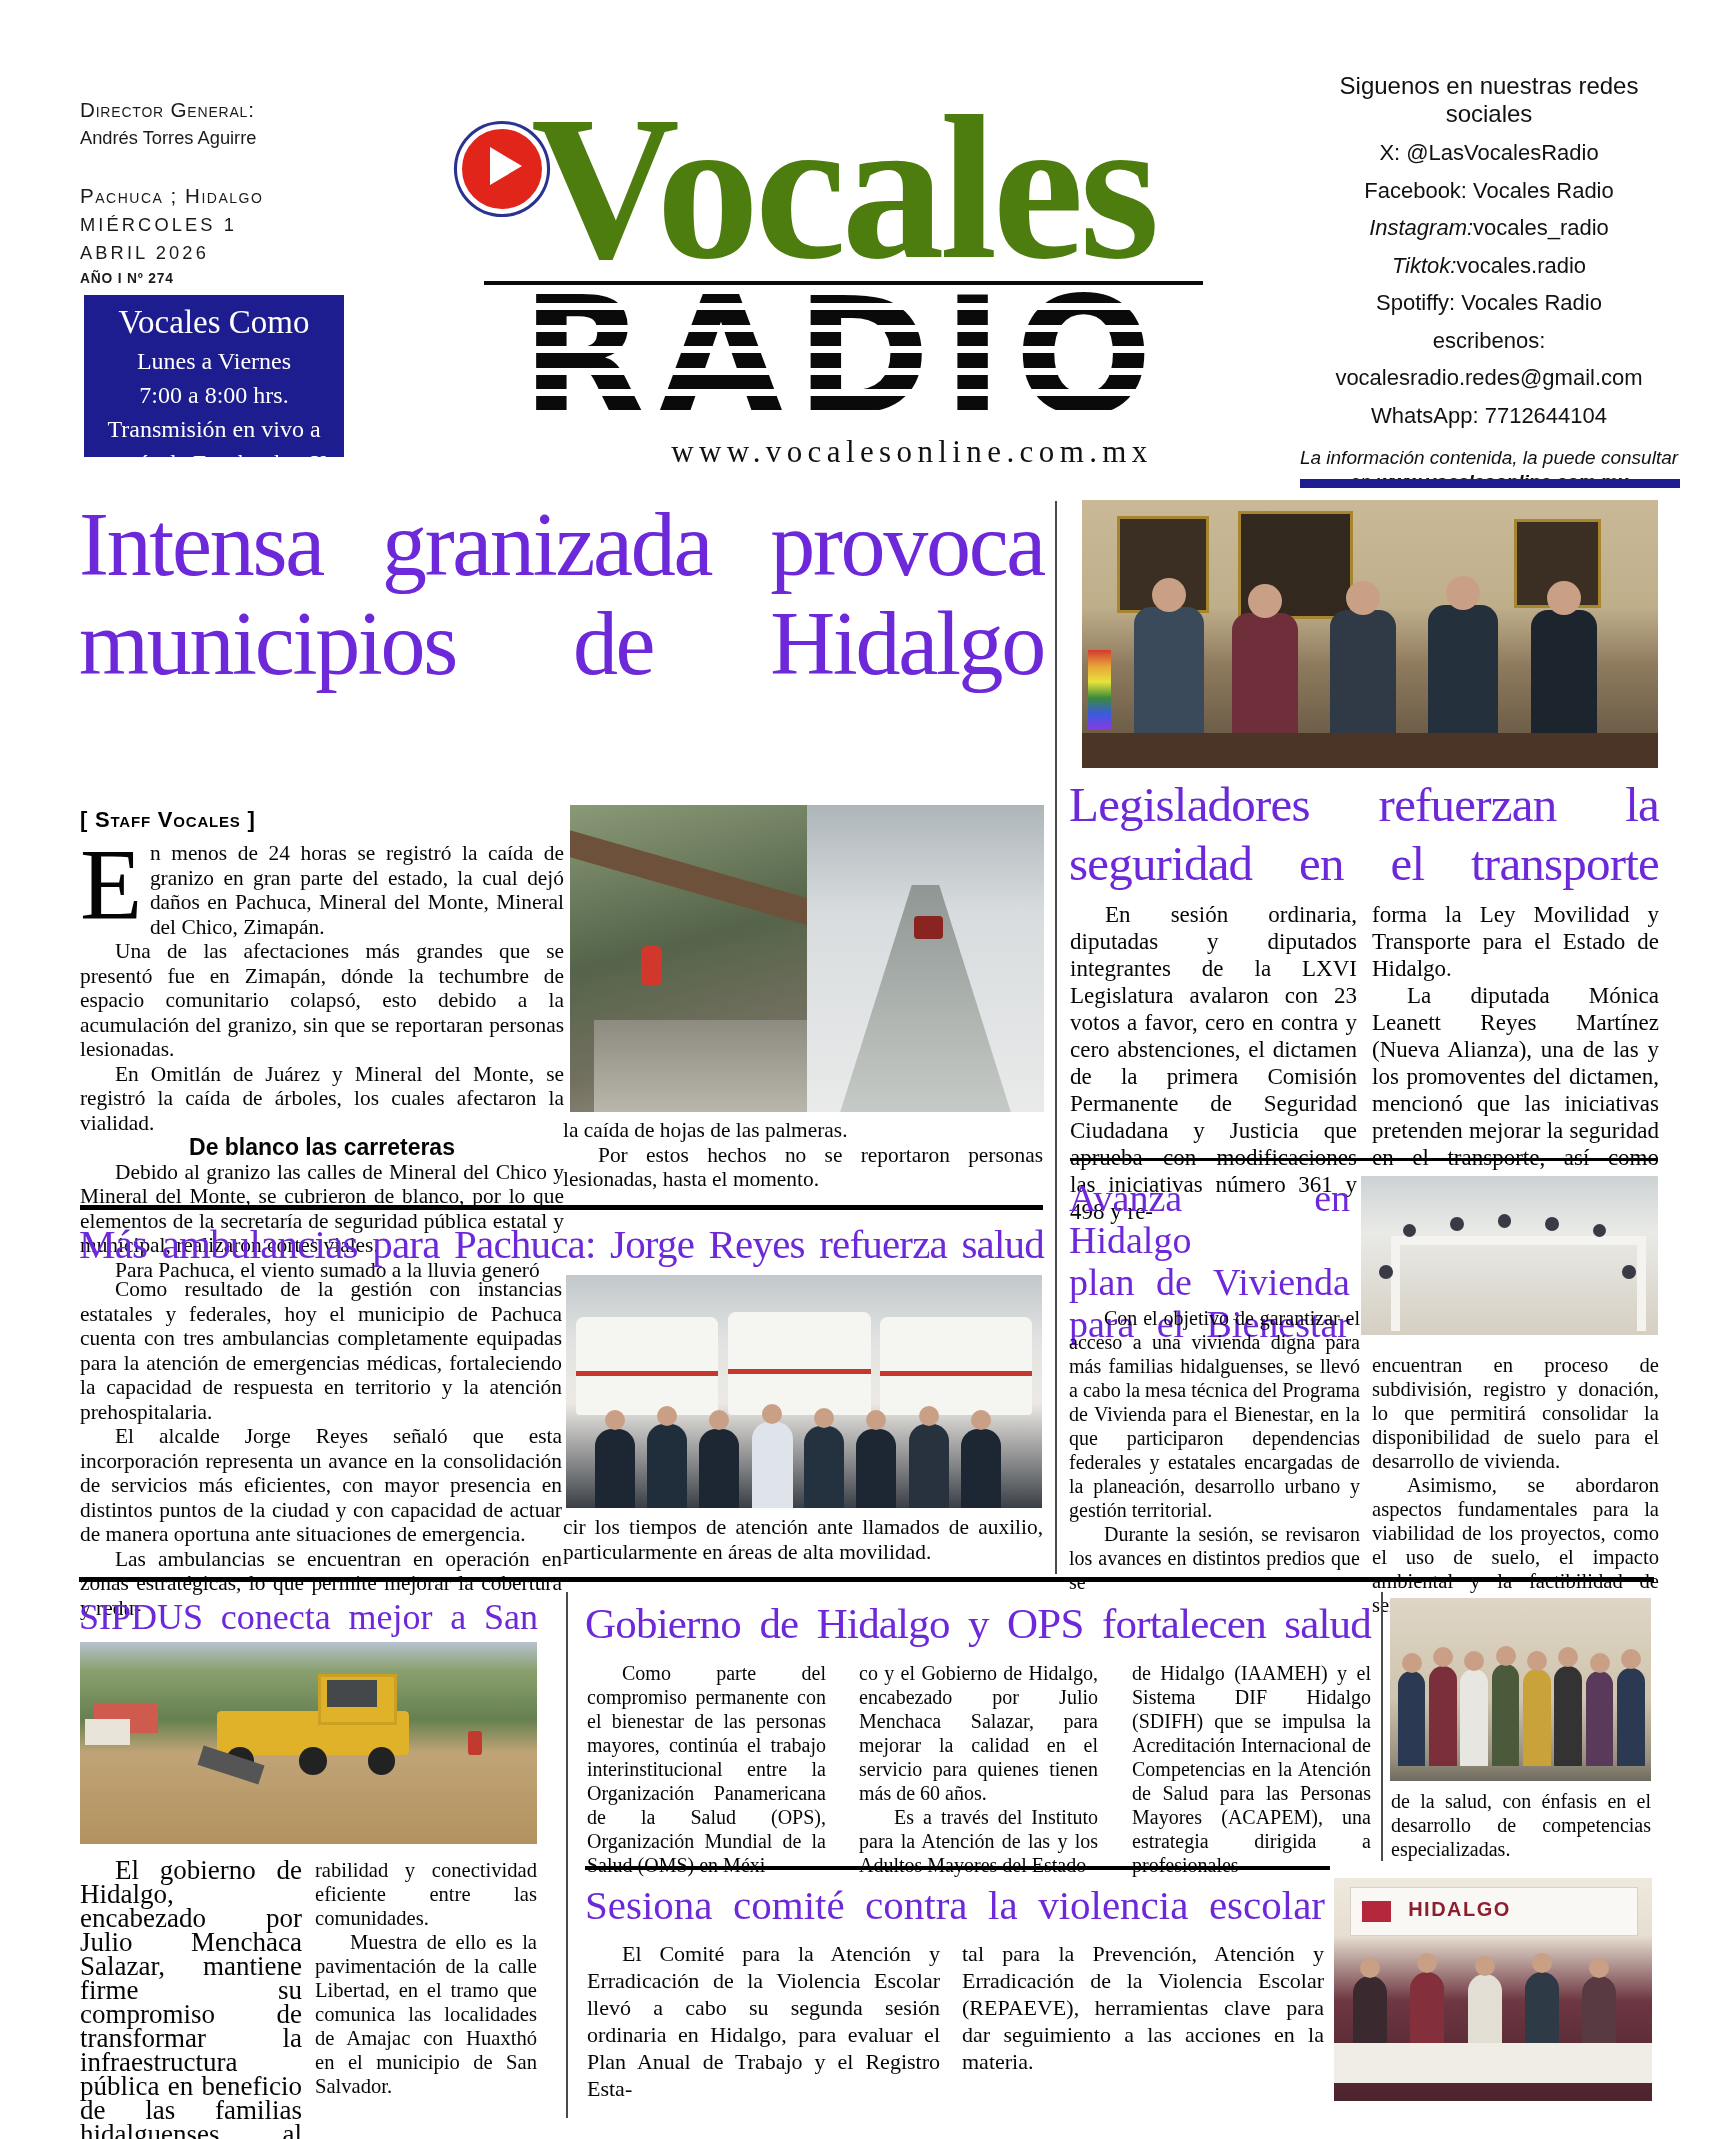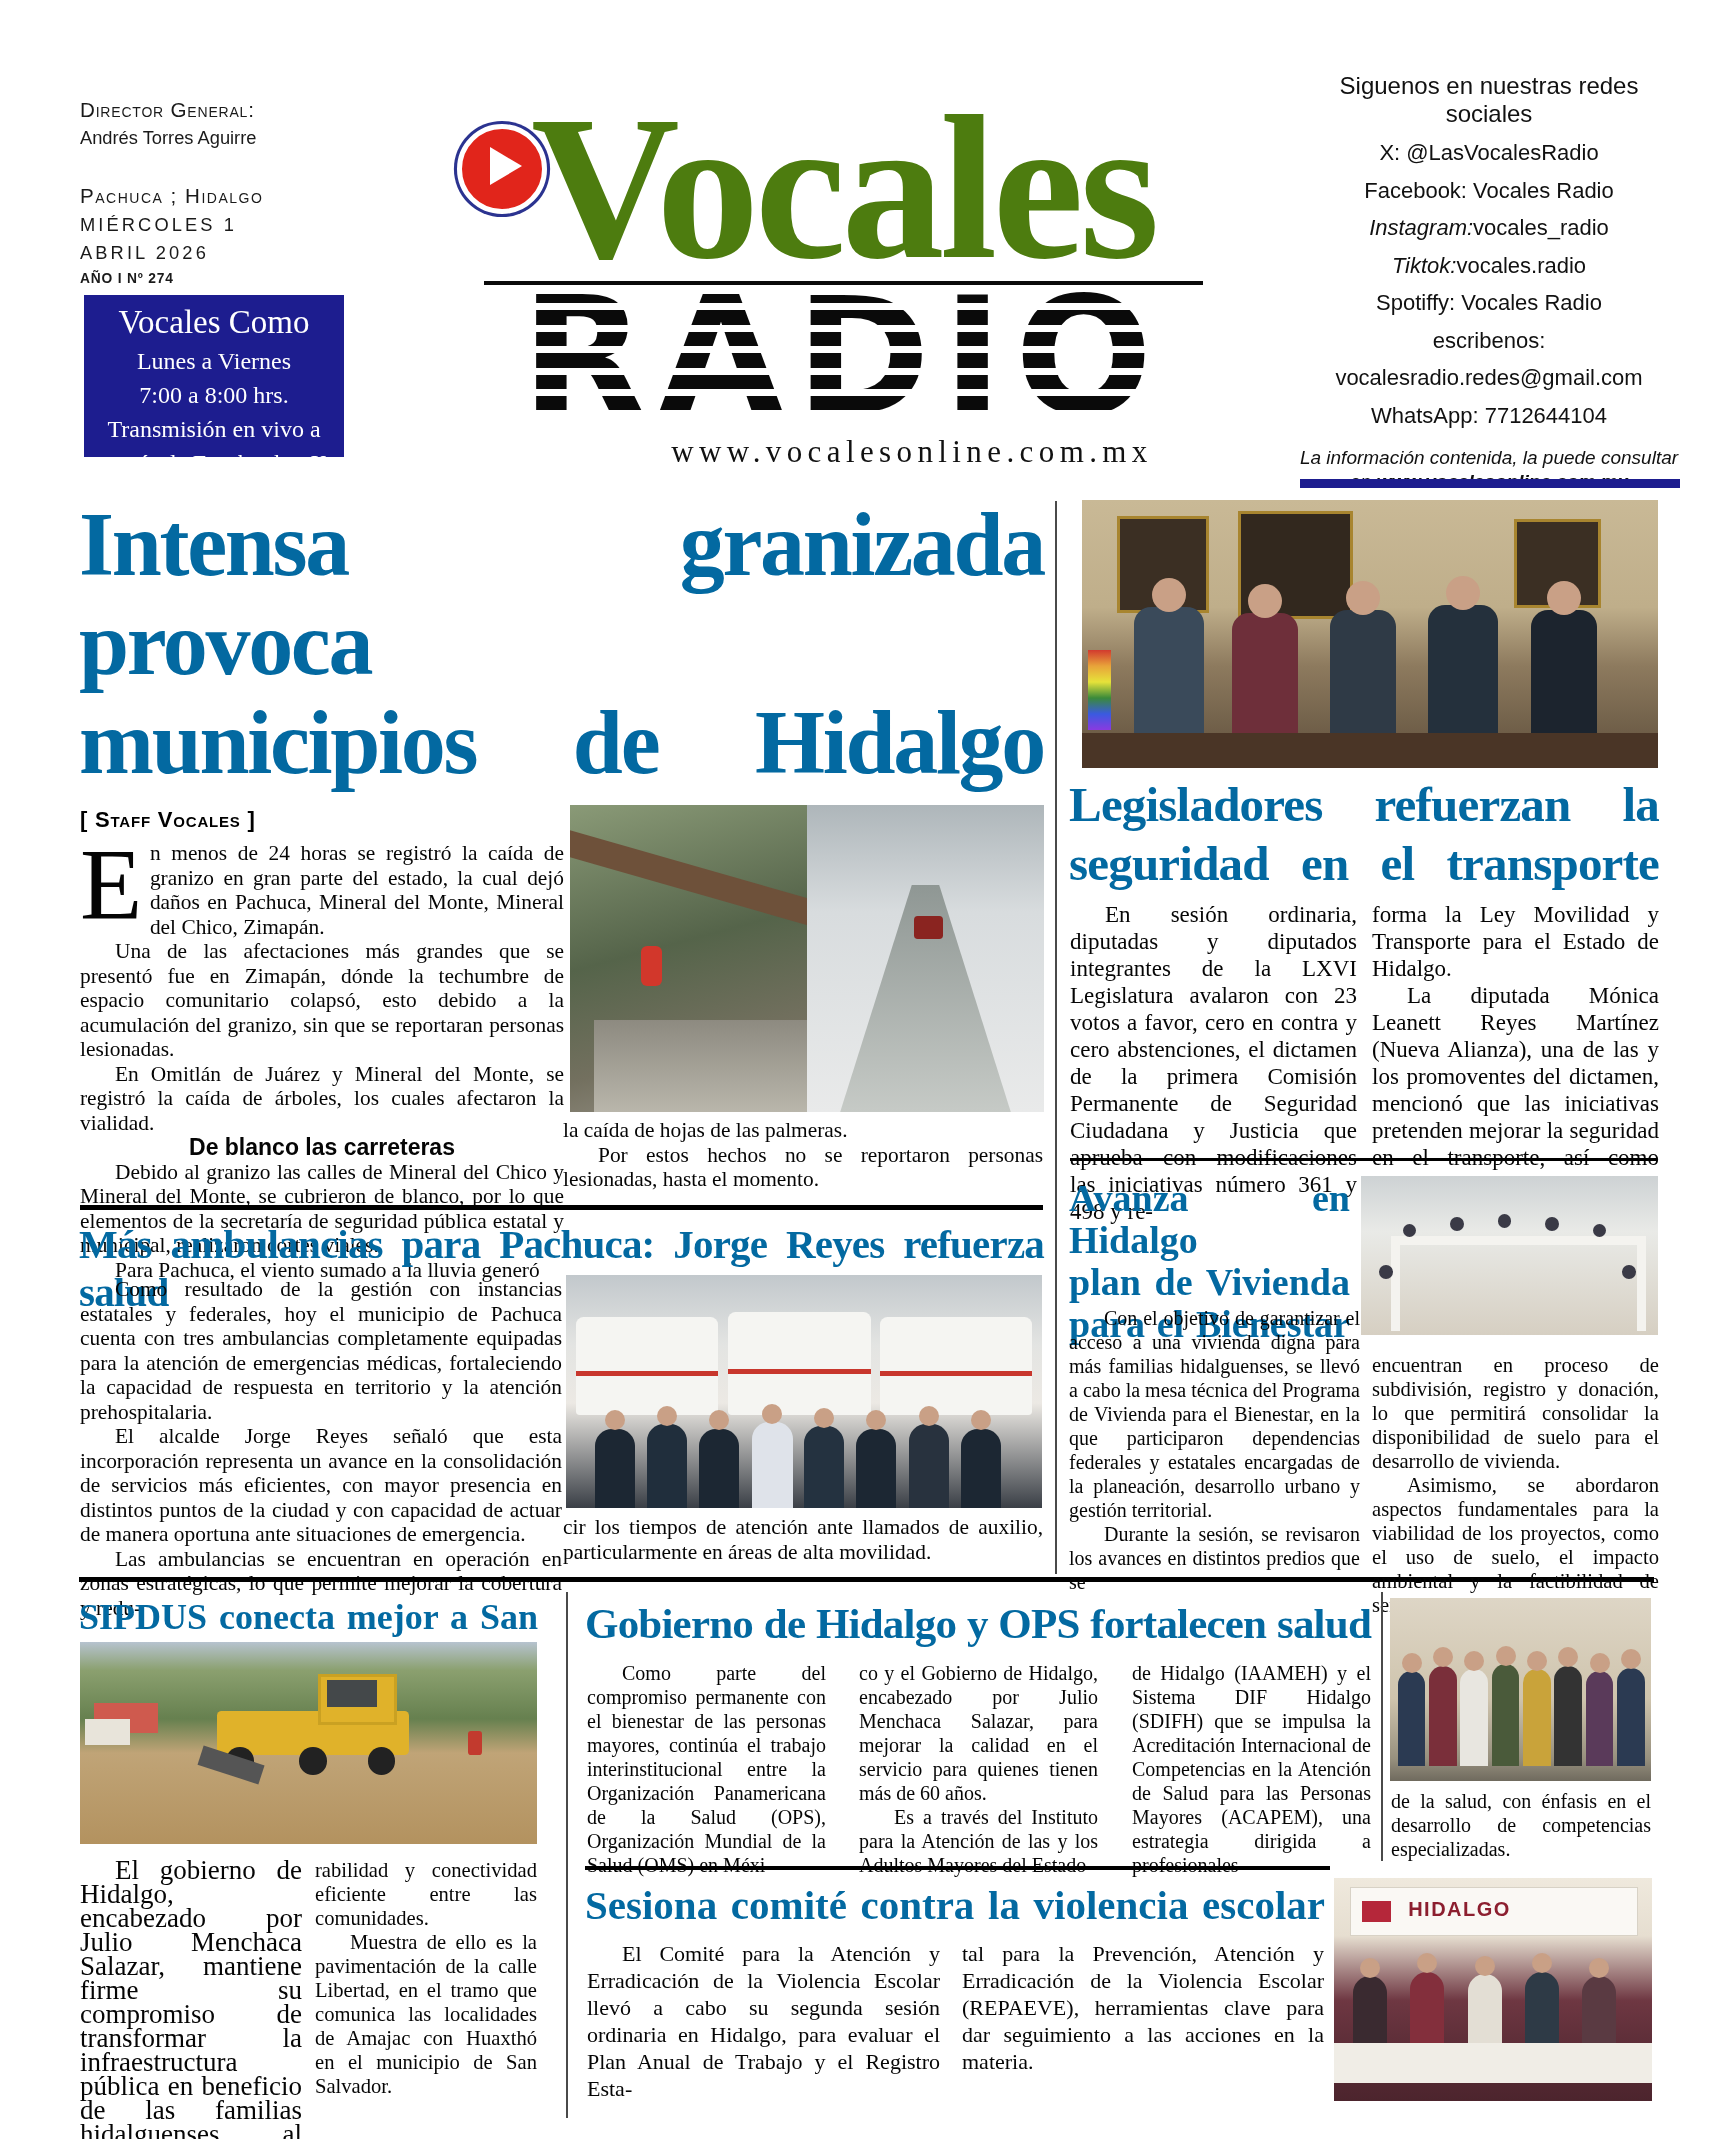--- a/index.html
+++ b/index.html
@@ -39,21 +39,21 @@
   .social-line{font-size:22px;margin-top:11.5px;}
   .it{font-style:italic;}
   .social-disc{font-style:italic;font-size:19px;line-height:24px;margin-top:17px;}
   .social-rule{position:absolute;left:1300px;top:479px;width:380px;height:9.2px;background:#1d1d8f;}
 
   
   .hr{position:absolute;background:#000;}
   .vr{position:absolute;background:#4a4a4a;}
 
   
-  .hl{font-family:"Liberation Serif",serif;font-weight:700;color:#0369a1;}
+  .hl{font-family:"Liberation Serif",serif;font-weight:400;color:#6d28d9;}
   .hl .line{text-align:justify;text-align-last:justify;}
   .just1{text-align:justify;text-align-last:justify;}
 
   .lead-hl{position:absolute;left:79px;top:495px;width:965px;font-size:90px;line-height:99px;letter-spacing:-2.3px;}
   .byline{position:absolute;left:80px;top:807px;font-family:"Liberation Sans",sans-serif;
           font-weight:700;font-size:22px;font-variant:small-caps;letter-spacing:0.8px;}
 
   
   .bodytext{font-family:"Liberation Serif",serif;text-align:justify;color:#050505;}
   .bodytext p{margin:0;}

